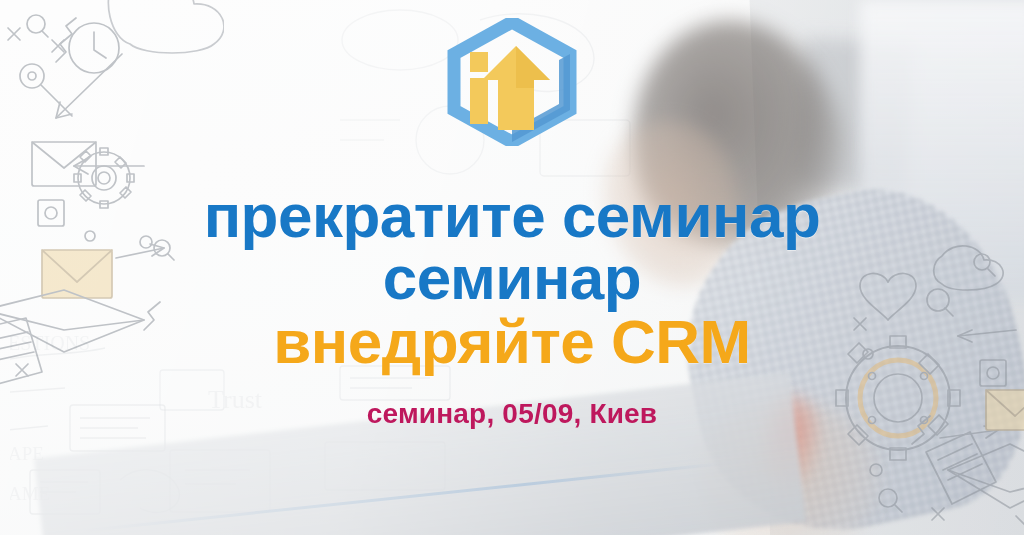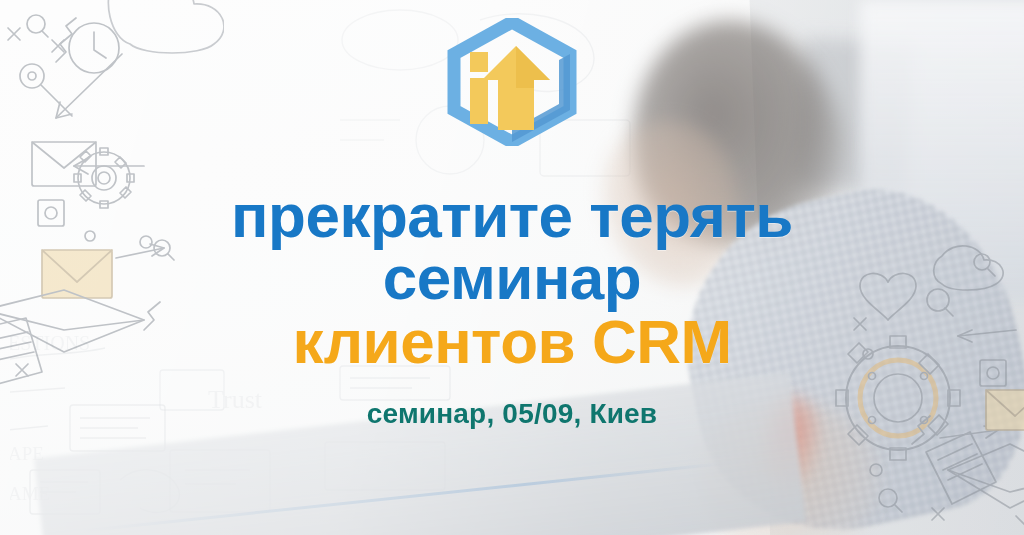--- a/index.html
+++ b/index.html
@@ -195,21 +195,21 @@
   }
   .line-2 { margin-top: 2px; }
   .line-3 {
     color: #f5a81a;
     font-size: 62px;
     margin-top: 4px;
     text-shadow: 0 1px 0 rgba(255,255,255,.35);
   }
   .subtitle {
     margin: 26px 0 8px 0;
-    color: #0f766e;
+    color: #be185d;
     font-size: 28px;
     font-weight: 700;
     letter-spacing: 0.2px;
     white-space: nowrap;
   }
 </style>
 </head>
 <body>
 
 <div id="banner">
@@ -404,19 +404,19 @@
 
       <rect x="24" y="34" width="18" height="20" fill="#f3c95b"></rect>
       <rect x="24" y="60" width="18" height="46" fill="#f3c95b"></rect>
 
       <path d="M70 28 L104 62 L88 62 L88 112 L52 112 L52 62 L36 62 Z" fill="#f3c95b"></path>
       <path d="M70 28 L104 62 L88 62 L88 70 L70 70 Z" fill="#e8b63f" opacity=".55"></path>
     </svg>
   </div>
 
   <div id="copy">
-    <h1 class="headline line-1">прекратите терять</h1>
+    <h1 class="headline line-1">прекратите семинар</h1>
     <h1 class="headline line-2">семинар</h1>
-    <h1 class="headline line-3">клиентов CRM</h1>
+    <h1 class="headline line-3">внедряйте CRM</h1>
     <p class="subtitle">семинар, 05/09, Киев</p>
   </div>
 
 </div>
 
 </body></html>

